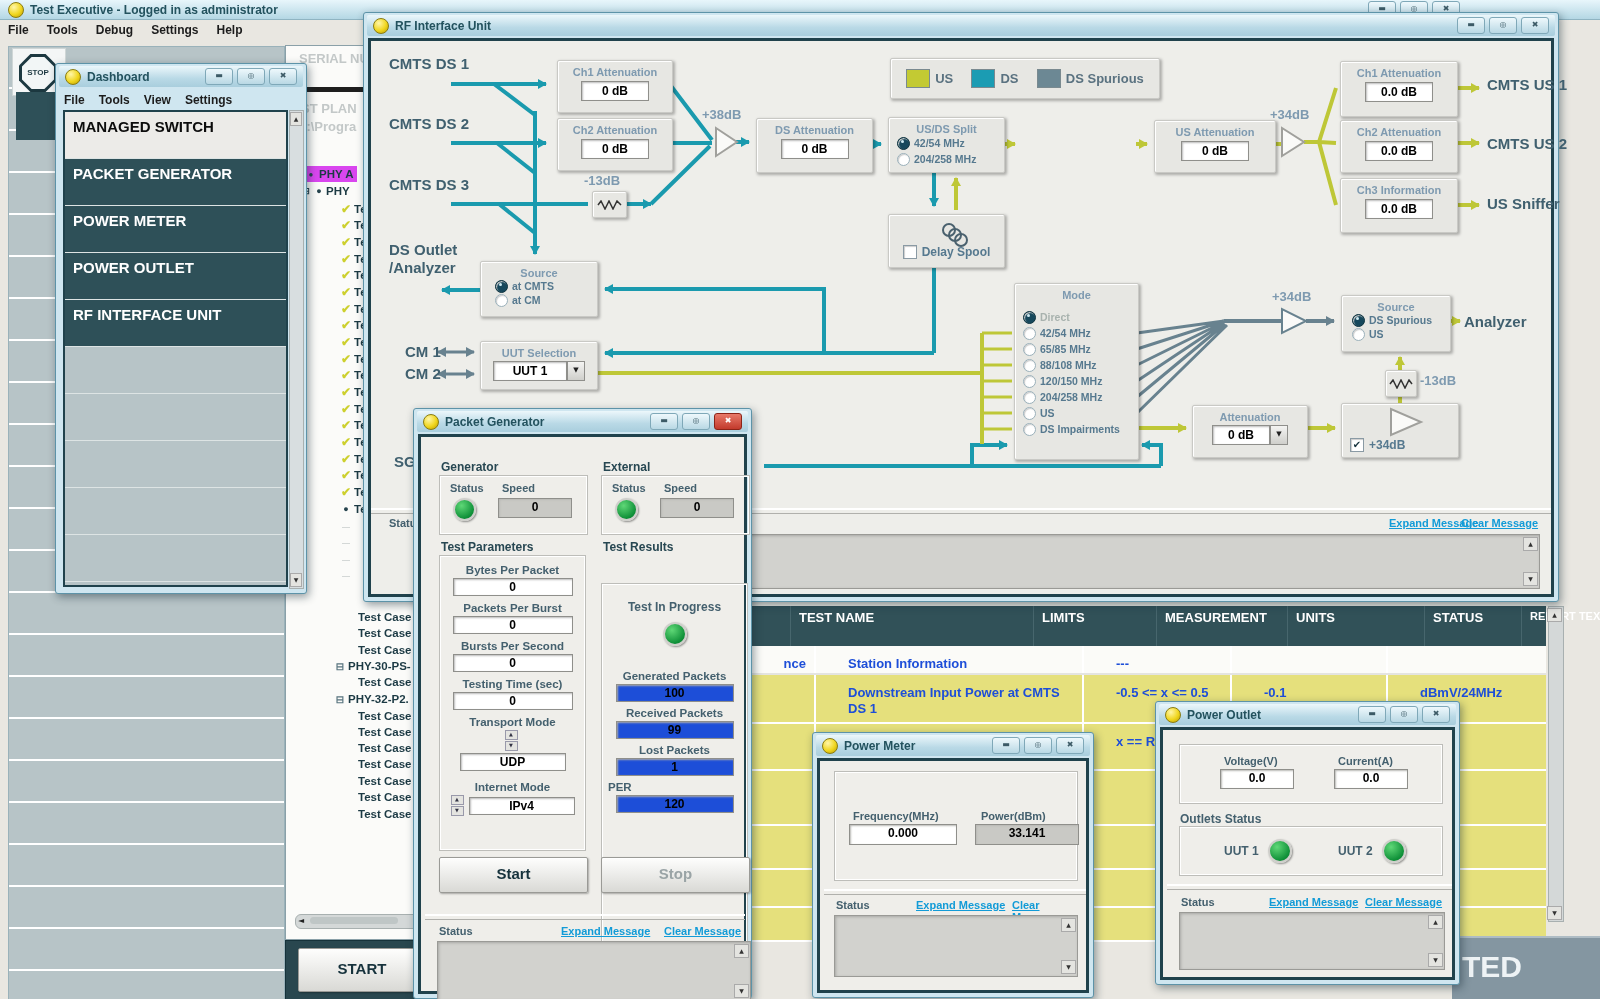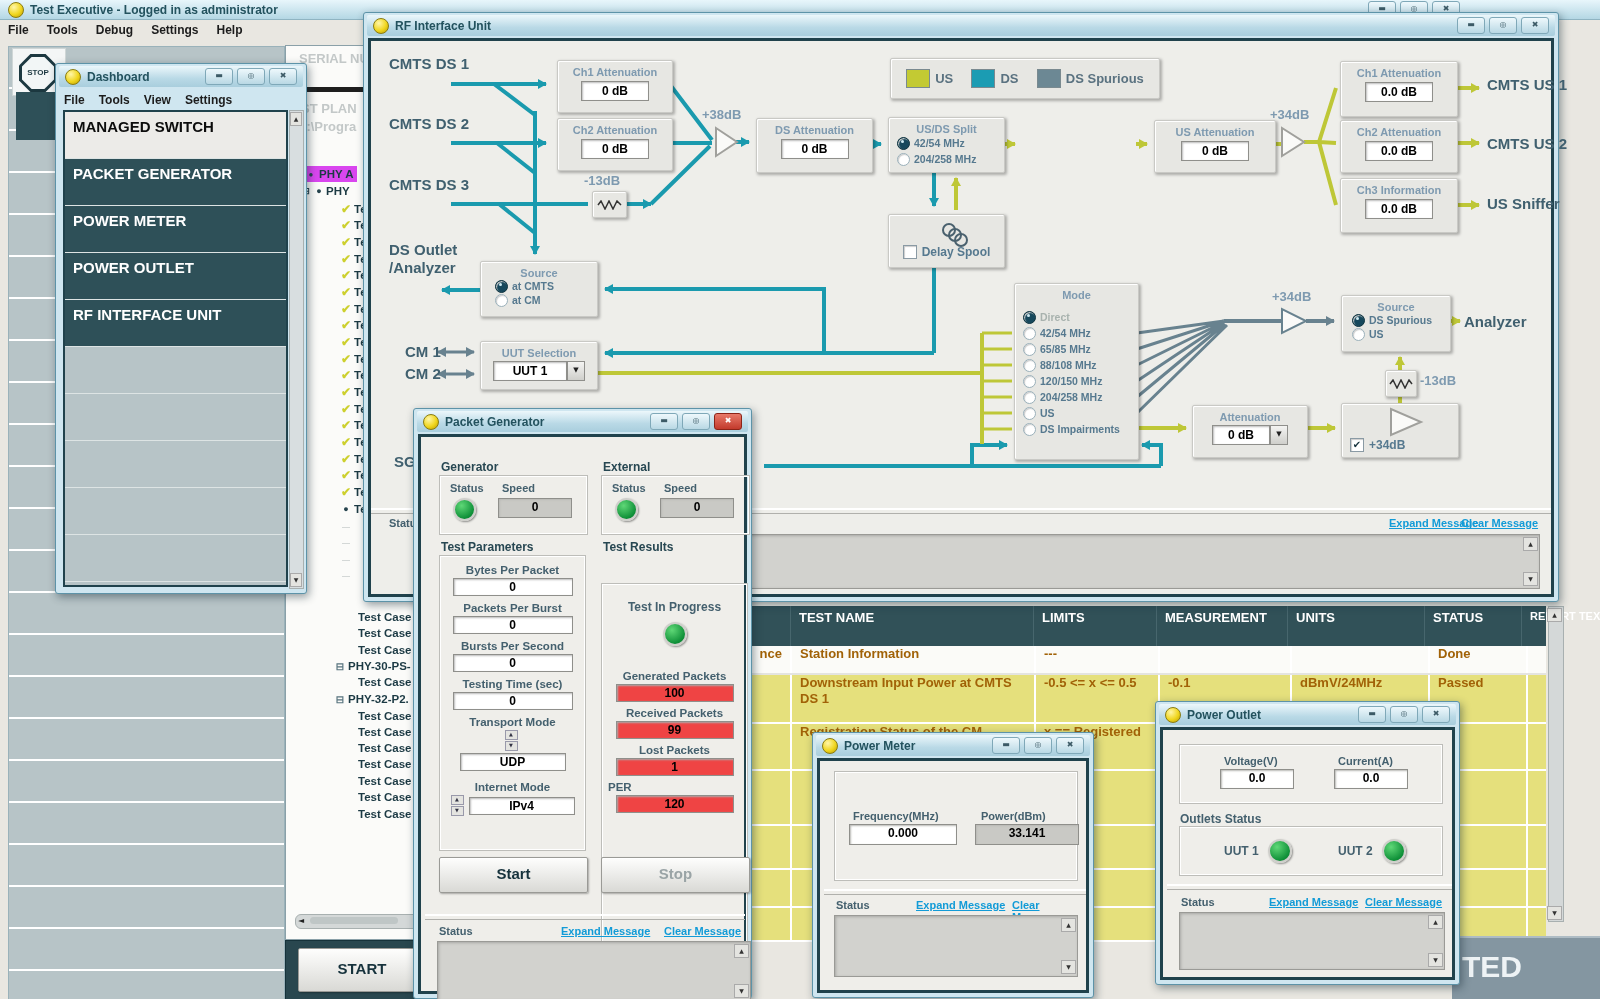--- a/index.html
+++ b/index.html
@@ -58,22 +58,22 @@
   
   .btn{position:absolute;background:linear-gradient(#fefefd,#dedeff0 45%,#d6d6d2);
        background:linear-gradient(#fefefd,#d9d9d5);border:1px solid #9a9a96;border-radius:2px;
        box-shadow:inset 0 1px 0 #fff,1px 1px 2px rgba(0,0,0,.3);
        font:bold 15px "Liberation Sans",sans-serif;color:#16323c;text-align:center;}
   .btn.dis{color:#9aa4a6;}
   
   .thead{display:flex;background:#315158;color:#fff;}
   .thead>div{padding:4px 8px;font:bold 13px "Liberation Sans",sans-serif;border-right:1px solid #47666d;}
   .trowt{display:flex;overflow:hidden;}
-  .trowt>div{padding:0 8px;font:bold 13px/1.25 "Liberation Sans",sans-serif;color:#a16207;
-       border-right:2px solid #fff;overflow:hidden;}
+  .trowt>div{padding:10px 8px;font:bold 13px/1.25 "Liberation Sans",sans-serif;color:#1d4ed8;
+       border-right:2px solid #fff;overflow:hidden;margin-left:24px;}
   .trowt.rwhite{background:#fbfbf8;border-bottom:2px solid #e4e4e0;}
   .trowt.ryellow{background:#e5e07c;border-bottom:2px solid #fff;}
   .c0{width:30px;flex:0 0 auto;text-align:right;padding-left:0 !important;}
   .c1{width:226px;flex:0 0 auto;}
   .c2{width:106px;flex:0 0 auto;}
   .c3{width:114px;flex:0 0 auto;}
   .c4{width:120px;flex:0 0 auto;}
   .c5{width:80px;flex:0 0 auto;}
   .c6{width:100px;flex:0 0 auto;border-right:none !important;}
   
@@ -98,21 +98,21 @@
   .ditem.sel{background:#ecebe8;color:#0c0c0c;}
   .ditem.dark{background:#2e5058;color:#fff;}
   .ditem.empty{background:#b7c4c7;}
   .menu{display:flex;gap:18px;align-items:center;font:bold 12px "Liberation Sans",sans-serif;color:#1c1c1c;}
   .pfield{margin:0 auto 6px auto;text-align:center;}
   .pfield .plbl{font:bold 11.5px "Liberation Sans",sans-serif;color:#44606e;margin-bottom:2px;}
   .pfield .pval{background:#fff;border:1px solid #8f8f8b;box-shadow:inset 1px 1px 2px #bbb;
        width:118px;margin:0 auto;font:bold 12px/16px "Liberation Sans",sans-serif;}
   .rfield{margin:0 0 5px 0;text-align:center;}
   .rfield .plbl{font:bold 11.5px "Liberation Sans",sans-serif;color:#44606e;margin-bottom:2px;}
-  .rfield .pval{background:#ef4444;border:1px solid #8f8f8b;box-shadow:inset 1px 1px 2px #aaa;
+  .rfield .pval{background:#1d4ed8;border:1px solid #8f8f8b;box-shadow:inset 1px 1px 2px #aaa;
        width:116px;margin:0 auto;font:bold 12px/16px "Liberation Sans",sans-serif;}
   .rfield.left .plbl{text-align:left;margin-left:6px;}
   .spin{display:inline-flex;flex-direction:column;gap:1px;vertical-align:middle;margin-right:3px;}
   .spin>div{width:11px;height:8px;background:#e4e4e0;border:1px solid #99a;font:5px/7px "DejaVu Sans",sans-serif;text-align:center;color:#334;}
 </style>
 </head>
 <body>
 
 <div class="abs" style="inset:0;">
   <div class="abs" style="left:0;top:0;width:1600px;height:20px;background:linear-gradient(#e8f6fb,#b4d7e4);border-bottom:1px solid #8fb4c2;display:flex;align-items:center;gap:6px;padding-left:8px;box-sizing:border-box;">

